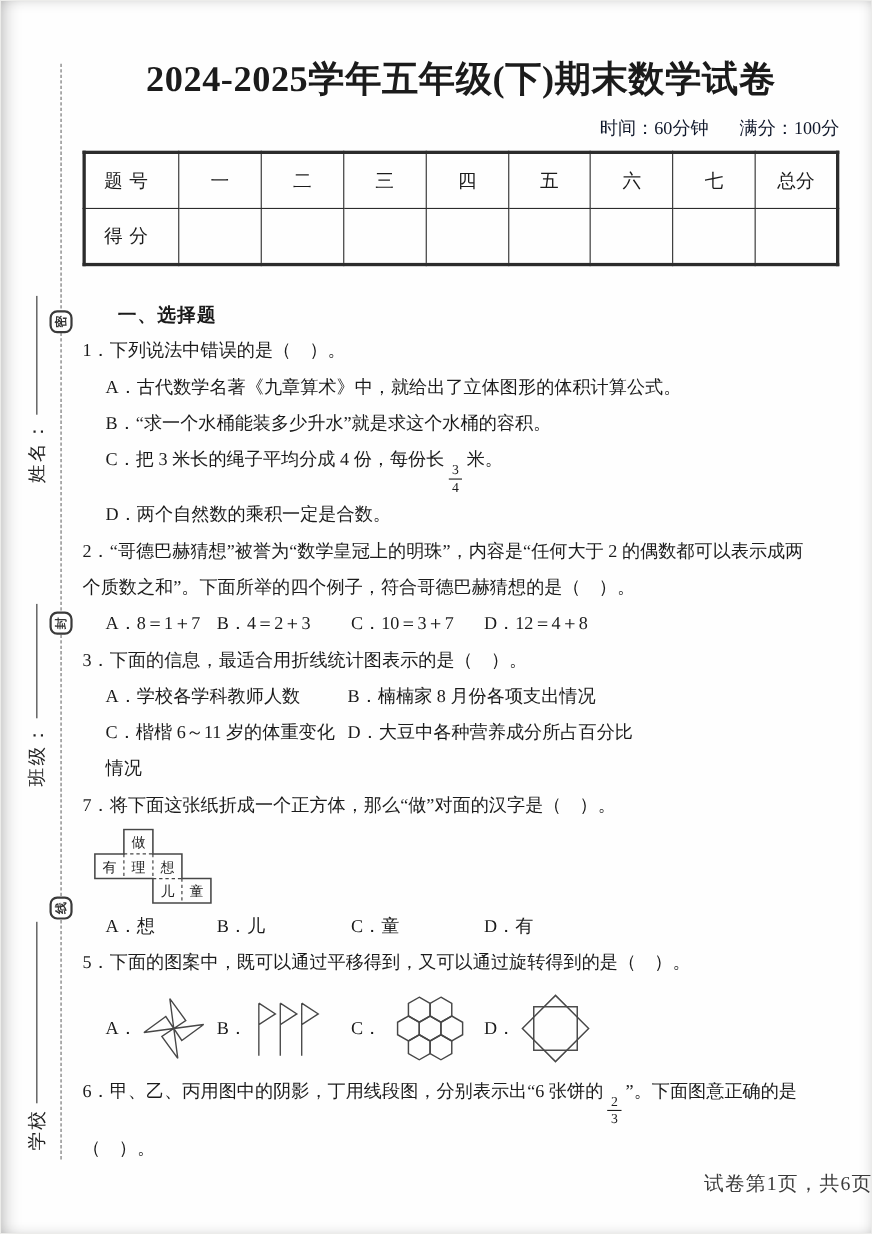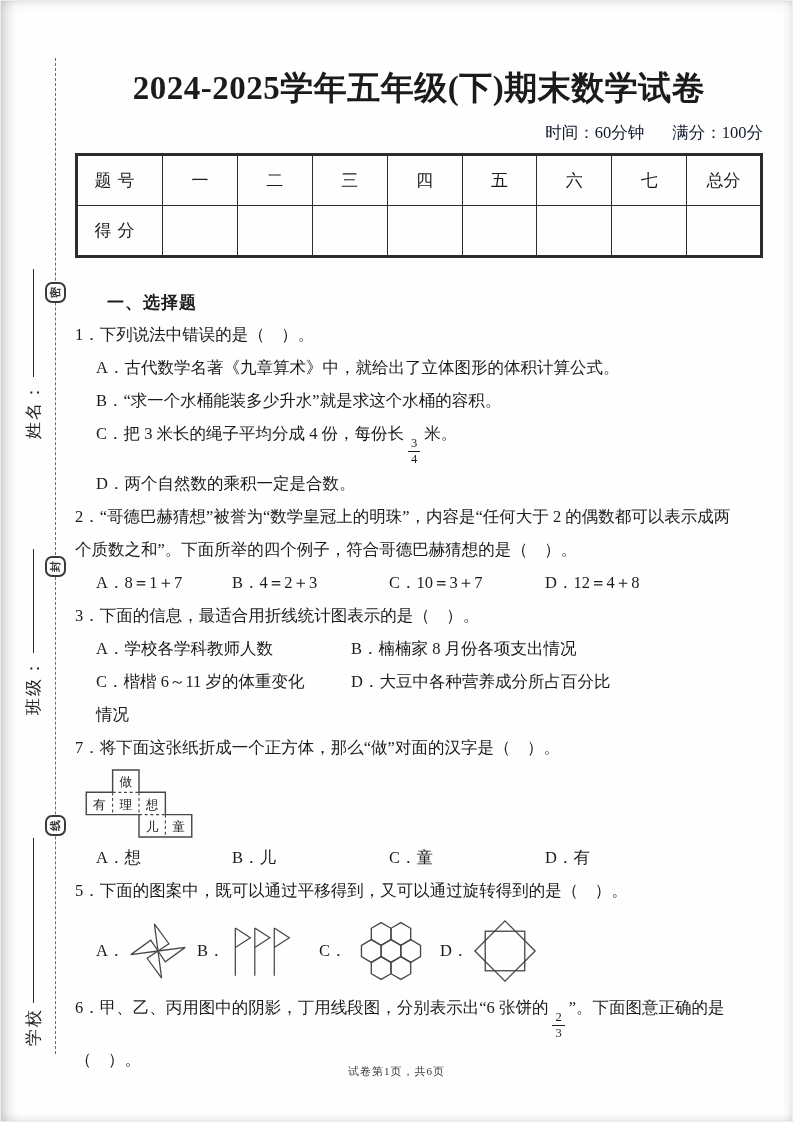--- a/index.html
+++ b/index.html
@@ -21,51 +21,51 @@
     border:2px solid #3a3a3a;border-radius:7px;background:#fff;
     display:flex;align-items:center;justify-content:center;z-index:2;
   }
   .seal-badge span{display:block;transform:rotate(-90deg);font-size:11px;font-weight:bold;color:#333;}
   .seal-label{
     position:absolute;display:flex;align-items:center;gap:5px;height:24px;
     transform:rotate(-90deg);font-size:17px;color:#222;letter-spacing:2px;
   }
   .seal-rule{flex:1;height:0;border-bottom:1.6px solid #2d2d2d;}
   
-  .content{position:absolute;left:75px;top:16px;width:688px;}
+  .content{position:absolute;left:75px;top:0;width:688px;}
   .title{margin:50px 0 0;font-size:33px;font-weight:bold;text-align:center;letter-spacing:.5px;white-space:nowrap;}
   .meta{margin-top:11px;text-align:right;font-size:16.5px;color:#0f172a;}
   .meta .gap{display:inline-block;width:28px;}
   .score-table{width:100%;border-collapse:collapse;margin-top:9px;table-layout:fixed;border:3px solid #2c2c2c;}
   .score-table td{border:1.6px solid #2c2c2c;height:27px;text-align:center;font-size:17px;padding:11px;}
   .score-table td.hd{letter-spacing:6px;padding-left:6px;}
   .sec{margin:33px 0 4px 32px;font-size:17px;font-weight:bold;letter-spacing:1px;}
   .q{font-size:16.5px;}
   .stem{margin:0;line-height:33px;}
   .opt{margin:0 0 0 21px;line-height:33px;}
-  .optrow{display:flex;margin-left:21px;line-height:33px;gap:35px;}
+  .optrow{display:flex;margin-left:21px;line-height:33px;}
   .c1{width:101px;}.c2{width:122px;}.c3{width:121px;}
   .colA{width:220px;}
   
   .frac{display:inline-flex;flex-direction:column;vertical-align:-8px;text-align:center;
         font-size:12.5px;line-height:1.2;margin:0 4px;}
   .frac .num{border-bottom:1.3px solid #1b1b1b;padding:0 3px;}
   .frac .den{padding:0 3px;}
   
   .net-svg{display:block;margin:5px 0 2px 10px;}
   .figrow{display:flex;align-items:center;margin:8px 0 2px 21px;}
   .fig{display:flex;align-items:center;}
   .f1{width:101px;}.f2{width:122px;}.f3{width:121px;}
   .fig svg{margin-left:5px;}
   svg .ln{stroke:#474747;stroke-width:1.4;fill:none;}
   svg .dash{stroke:#474747;stroke-width:1.1;fill:none;stroke-dasharray:3,2.6;}
   svg text{font-family:"Liberation Serif","DejaVu Serif",serif;font-size:12.5px;fill:#222;}
   .q6 .stem{line-height:38px;}
-  .footer{position:absolute;left:0;right:0;top:1064px;text-align:center;
-          font-size:11px;color:#3a3a3a;letter-spacing:1px;}
+  .footer{position:absolute;left:0;right:0;top:1064px;text-align:right;
+          font-size:18px;color:#3a3a3a;letter-spacing:1px;}
 </style>
 </head>
 <body>
 
 <div class="page">
 
   <div class="seal-strip">
     <div class="seal-dash"></div>
 
     <div class="seal-badge" style="top:282px">

